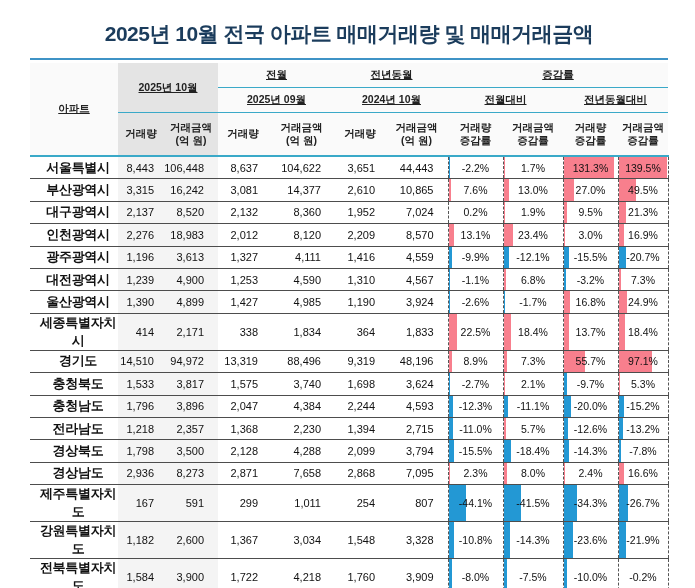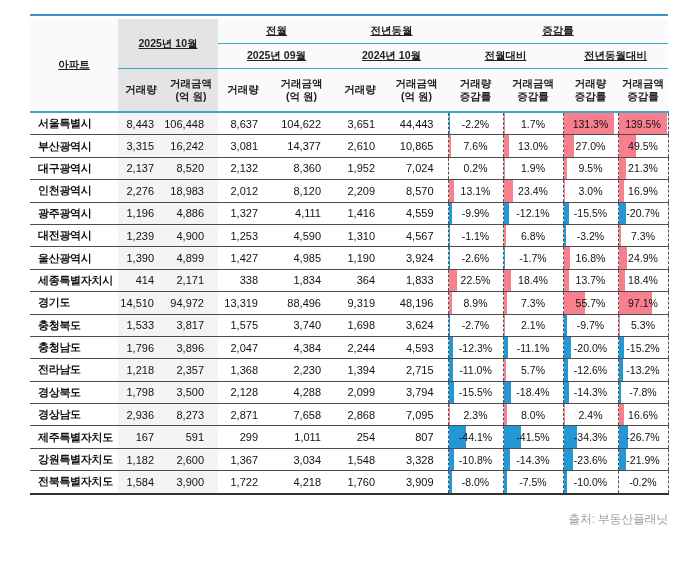--- a/index.html
+++ b/index.html
@@ -39,21 +39,21 @@
   thead tr.rowC th{border-bottom:2px solid #3aa9c8;}
   
   tbody td{
     height:21.4px;padding:0;
     font-size:11px;color:#111;
     border-bottom:1px solid #4d4d4d;
     background:#fff;
     vertical-align:middle;
   }
   tbody tr:last-child td{border-bottom:2px solid #333;}
-  td.region{font-weight:700;text-align:left;padding-left:8px;font-size:11px;letter-spacing:-0.3px;}
+  td.region{font-weight:700;text-align:center;padding-left:8px;font-size:13px;letter-spacing:-0.3px;}
   td.num{text-align:right;padding-right:10px;font-variant-numeric:tabular-nums;}
   td.cur{background:#f4f4f4;}
   td.amt{padding-right:14px;}
   td.pct{
     position:relative;text-align:center;
     border-left:1px dashed #555;
     font-size:10.5px;
   }
   td.pct:last-child{border-right:1px dashed #555;}
   td.pct .bar{
@@ -65,20 +65,21 @@
     width:638px;margin-top:16px;
     text-align:right;
     font-size:12px;color:#9aa2a8;letter-spacing:-0.3px;
   }
 </style>
 </head>
 <body>
 
 <div class="page">
 
+  <h1 class="title">2025년 10월 전국 아파트 매매거래량 및 매매거래금액</h1>
   <div class="rule"></div>
 
   <table class="main">
     <colgroup>
       <col style="width:88px">
         <col style="width:46px">
         <col style="width:54px">
       <col style="width:50px">
         <col style="width:67px">
         <col style="width:50px">
@@ -171,21 +172,21 @@
           <td class="num">2,209</td>
           <td class="num amt">8,570</td>
           <td class="pct"><span class="bar" style="width: 9.35714%; background: rgb(248, 127, 141);"></span><span class="txt">13.1%</span></td>
           <td class="pct"><span class="bar" style="width: 16.7143%; background: rgb(248, 127, 141);"></span><span class="txt">23.4%</span></td>
           <td class="pct"><span class="bar" style="width: 2.14286%; background: rgb(248, 127, 141);"></span><span class="txt">3.0%</span></td>
           <td class="pct"><span class="bar" style="width: 12.0714%; background: rgb(248, 127, 141);"></span><span class="txt">16.9%</span></td>
         </tr>
         <tr>
           <td class="region">광주광역시</td>
           <td class="num cur">1,196</td>
-          <td class="num amt cur">4,886</td>
+          <td class="num amt cur">3,613</td>
           <td class="num">1,327</td>
           <td class="num amt">4,111</td>
           <td class="num">1,416</td>
           <td class="num amt">4,559</td>
           <td class="pct"><span class="bar" style="width: 7.07143%; background: rgb(35, 152, 212);"></span><span class="txt">-9.9%</span></td>
           <td class="pct"><span class="bar" style="width: 8.64286%; background: rgb(35, 152, 212);"></span><span class="txt">-12.1%</span></td>
           <td class="pct"><span class="bar" style="width: 11.0714%; background: rgb(35, 152, 212);"></span><span class="txt">-15.5%</span></td>
           <td class="pct"><span class="bar" style="width: 14.7857%; background: rgb(35, 152, 212);"></span><span class="txt">-20.7%</span></td>
         </tr>
         <tr>

